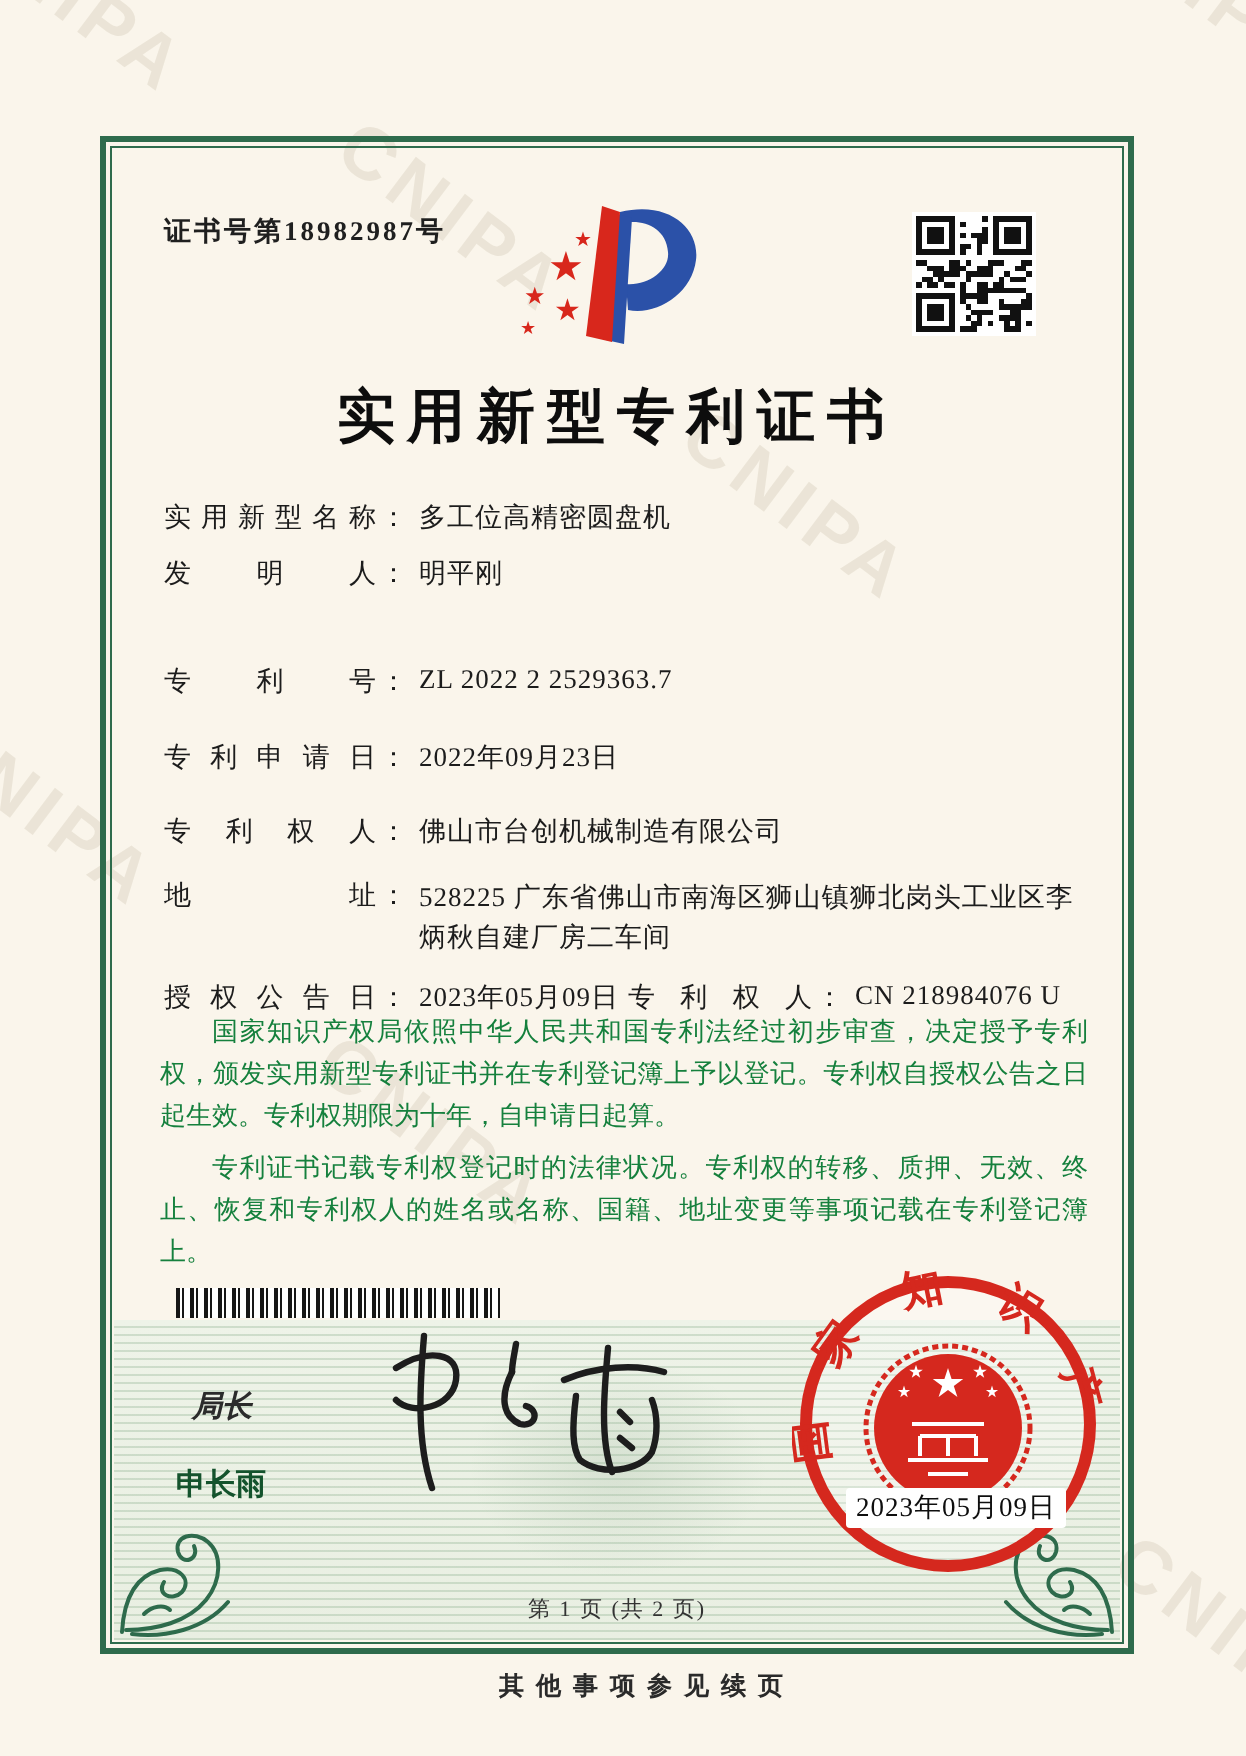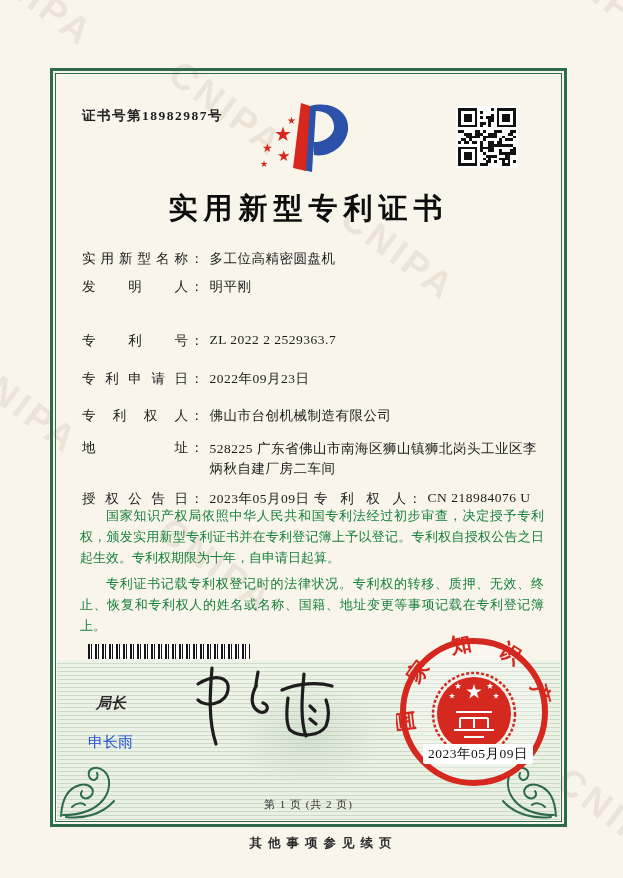--- a/index.html
+++ b/index.html
@@ -74,21 +74,21 @@
   
   .barcode{
     position:absolute;left:88px;top:644px;width:162px;height:15px;z-index:3;
     background:
       repeating-linear-gradient(90deg,#161616 0 2px,#fff 2px 3px,#161616 3px 4px,#fff 4px 7px,#161616 7px 9px,#fff 9px 10px,#161616 10px 11px,#fff 11px 14px);
   }
   
   .sig-title{position:absolute;left:96px;top:694px;z-index:4;
     font-family:"Liberation Sans","DejaVu Sans",sans-serif;font-size:15px;font-weight:600;color:#2b2b2b;font-style:italic;}
   .sig-name{position:absolute;left:88px;top:733px;z-index:4;
-    font-family:"Liberation Sans","DejaVu Sans",sans-serif;font-size:15px;font-weight:400;color:#1d4ed8;}
+    font-family:"Liberation Sans","DejaVu Sans",sans-serif;font-size:15px;font-weight:700;color:#14532d;}
   .sig-svg{position:absolute;left:172px;top:662px;z-index:4;}
   
   .seal{position:absolute;left:396px;top:634px;width:156px;height:156px;z-index:5;}
   .seal-date{
     position:absolute;left:423px;top:744px;z-index:6;background:#fff;
     padding:1px 5px;font-size:13.5px;font-weight:500;color:#0e0e0e;letter-spacing:.5px;
     border-radius:2px;
   }
   
   .page-no{

